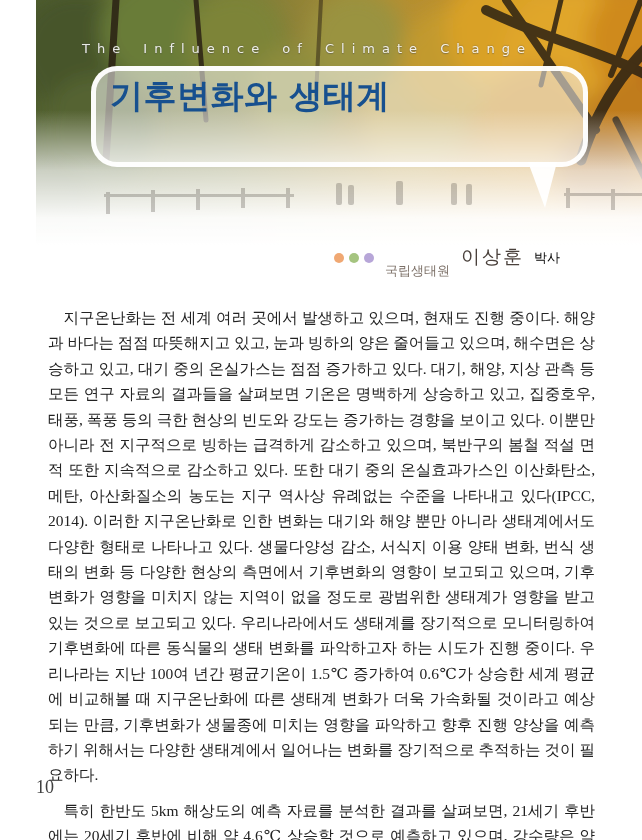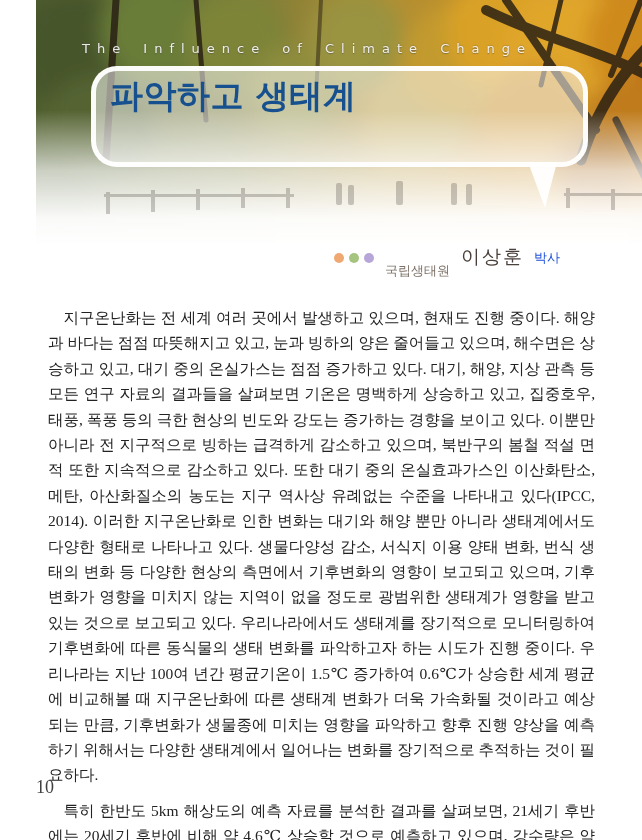--- a/index.html
+++ b/index.html
@@ -34,21 +34,21 @@
   }
   
   .author-row {
     position:absolute; top:247px; right:82px; height:22px;
     display:flex; align-items:center; gap:5px;
     font-family:"DejaVu Sans","Liberation Sans",sans-serif;
   }
   .dot { width:10px; height:10px; border-radius:50%; flex:0 0 auto; }
   .affiliation { font-size:13px; color:#7d7168; margin-left:6px;margin-top:25px; }
   .author-name { font-size:19px; color:#4a413c; letter-spacing:2px; margin:0 5px 3px 6px; }
-  .author-suffix { font-size:13px; color:#1d4ed8; }
+  .author-suffix { font-size:13px; color:#000000; }
   
   .body-text {
     position:absolute; top:295px; left:38px; width:567px;
     font-size:15.5px; line-height:25.4px; text-align:justify; color:#222222;
   }
   .body-text p { margin:10px; text-indent:1em; }
   .page-number {
     position:absolute; left:36px; top:777px; font-size:18px; color:#404040;
   }
 </style>
@@ -124,21 +124,21 @@
         <rect x="360" y="181" width="7" height="24" rx="2"></rect>
         <rect x="415" y="183" width="6" height="22" rx="2"></rect>
         <rect x="430" y="184" width="6" height="21" rx="2"></rect>
       </g>
     </svg>
 
     <div class="overlay-text">The Influence of Climate Change</div>
 
     <div class="bubble"></div>
     <div class="bubble-tail"></div>
-    <div class="page-title" style="color: rgb(23, 80, 143);">파악하고 생태계</div>
+    <div class="page-title" style="color: rgb(23, 80, 143);">기후변화와 생태계</div>
   </div>
 
   <div class="author-row">
     <span class="dot" style="background: rgb(240, 168, 115);"></span>
     <span class="dot" style="background: rgb(165, 196, 128);"></span>
     <span class="dot" style="background: rgb(183, 166, 216);"></span>
     <span class="affiliation">국립생태원</span>
     <span class="author-name">이상훈</span>
     <span class="author-suffix">박사</span>
   </div>

